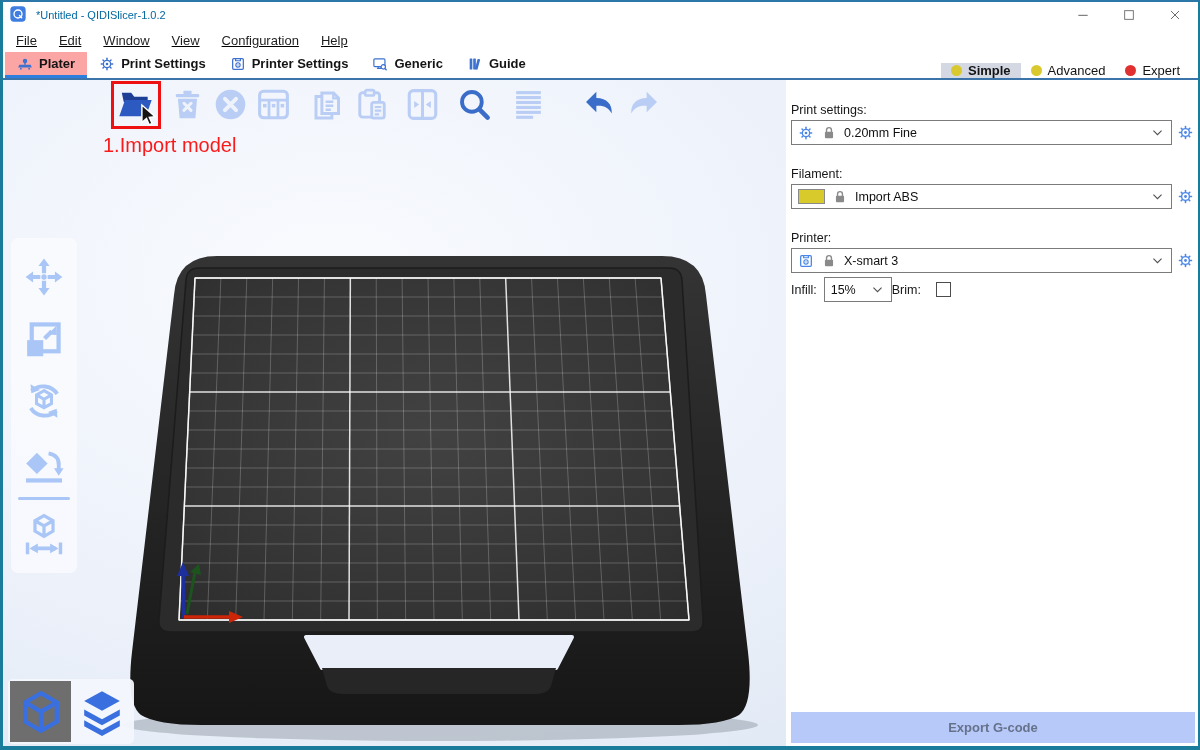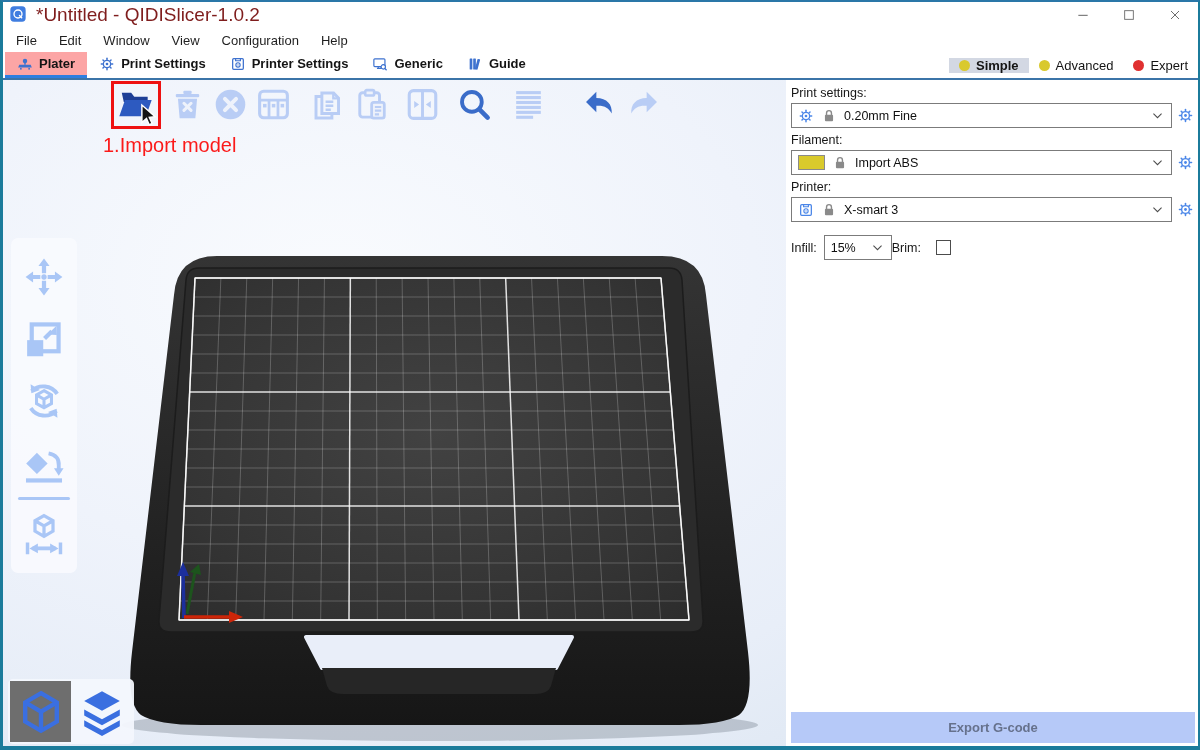--- a/index.html
+++ b/index.html
@@ -8,34 +8,34 @@
     position:relative; width:1200px; height:750px; background:#fff;
     border-top:2px solid #2a77a8; border-left:3px solid #1b7b9b;
     border-right:2px solid #1b7b9b; border-bottom:4px solid #1b7b9b;
     display:flex; flex-direction:column; overflow:hidden;
   }
   svg{display:block}
   
   .titlebar{height:26px; background:#fff; display:flex; align-items:center; padding-left:7px; flex:none;}
   .app-logo{width:18px;height:18px;margin-right:8px;}
   .app-logo svg{width:18px;height:18px;}
-  .title-text{font-size:19px;color:#7f1d1d;}
+  .title-text{font-size:11px;color:#0369a1;}
   .win-controls{margin-left:auto;display:flex;height:100%;}
   .wc{width:46px;height:100%;display:flex;align-items:center;justify-content:center;color:#6e6e6e;background:transparent;border:0;}
   .wc svg{width:15px;height:15px;}
   
-  .menubar{height:24px;background:#fff;display:flex;align-items:stretch;padding-left:2px;flex:none;}
+  .menubar{height:24px;background:#fff;display:flex;align-items:stretch;padding-left:2px;flex:none;text-decoration:underline;}
   .menu-item{display:flex;align-items:center;padding:0 11px;font-size:13px;color:#1f1f1f;}
   
   .tabbar{height:26px;background:#fff;display:flex;align-items:stretch;padding-left:2px;flex:none;}
   .tab{display:flex;align-items:center;gap:6px;padding:0 12px;font-size:13px;font-weight:600;color:#141414;border-bottom:3px solid transparent;}
   .tab .ticon{width:16px;height:16px;color:#3e72cf;}
   .tab .ticon svg{width:16px;height:16px;}
   .tab.active{background:#fca5a5;border-bottom-color:#2e7ee0;}
-  .modes{margin-left:auto;display:flex;align-items:center;padding-right:0;}
+  .modes{margin-left:auto;display:flex;align-items:flex-end;padding-right:8px;}
   .mode{display:flex;align-items:center;gap:6px;padding:0 10px;font-size:13px;color:#141414;}
   .mode.active{background:#d3d8e3;font-weight:700;}
   .mode .dot{width:11px;height:11px;border-radius:50%;}
   .accent-line{height:2px;background:#3b74a8;flex:none;}
   
   .main{flex:1;display:flex;min-height:0;}
   .viewport{position:relative;width:783px;flex:none;
     background:radial-gradient(120% 95% at 42% 30%, #f9fbfe 0%, #eff3fb 45%, #e8eef8 72%, #dce6f2 100%);}
   #plate-svg{position:absolute;left:0;top:0;}
   
@@ -53,38 +53,38 @@
   .gbtn{width:56px;height:62px;display:flex;align-items:center;justify-content:center;background:transparent;border:0;color:#a9c6f6;}
   .gbtn svg{width:46px;height:46px;}
   .gsep{width:52px;height:3px;background:#a9c6f6;margin:3px 0;border-radius:2px;}
   
   .viewtoggle{position:absolute;left:5px;bottom:2px;background:rgba(243,247,253,.95);border-radius:5px;padding:2px;display:flex;}
   .vbtn{width:61px;height:61px;display:flex;align-items:center;justify-content:center;border:0;background:transparent;color:#3a6fe0;}
   .vbtn.active{background:#6e6e6e;}
   .vbtn svg{width:48px;height:48px;}
   
   .sidebar{flex:1;background:#fff;display:flex;flex-direction:column;padding:5px 3px 3px 5px;min-height:0;}
-  .s-label{font-size:12.5px;color:#161616;margin:1px 0 3px;}
+  .s-label{font-size:12.5px;color:#161616;margin:18px 0 3px;}
   .combo-row{display:flex;align-items:center;gap:4px;margin-bottom:4px;}
   .combo{height:25px;border:1px solid #7b7b7b;background:#fff;display:flex;align-items:center;gap:7px;padding:0 7px 0 6px;flex:1;min-width:0;}
   .combo-text{flex:1;font-size:12.5px;color:#101010;white-space:nowrap;overflow:hidden;}
   .cicon{display:inline-flex;}
   .cicon svg{width:16px;height:16px;}
   [data-icon="gear-blue-icon"]{color:#4a86e8;}
   [data-icon="lock-icon"]{color:#8a8a8a;}
   [data-icon="chevron-down-icon"]{color:#4c4c4c;}
   [data-icon="chevron-down-icon"] svg{width:13px;height:13px;}
   [data-icon="printer-small-icon"]{color:#4a86e8;}
   .gear-btn{background:transparent;border:0;color:#4a86e8;width:19px;flex:none;display:flex;justify-content:center;}
   .gear-btn svg{width:17px;height:17px;}
   .swatch{width:27px;height:15px;border:1px solid #8a8a8a;flex:none;}
   .row{display:flex;align-items:center;}
   .row-supports{margin-top:7px;}
   .row-supports .s-label{margin:0 6px 0 0;}
-  .row-infill{margin-top:9px;}
+  .row-infill{}
   .row-infill .s-label{margin:0 7px 0 0;}
   .combo.small{flex:none;width:68px;}
   .gear-spacer{width:19px;flex:none;}
   .brim-label{margin-left:27px;}
   .checkbox{width:15px;height:15px;border:1px solid #4c4c4c;background:#fff;margin-left:8px;}
   .export{margin-top:auto;height:31px;border:0;background:#b6c9f8;color:#66718c;font-size:13px;font-weight:700;width:100%;}
 </style>
 </head>
 <body>
 

